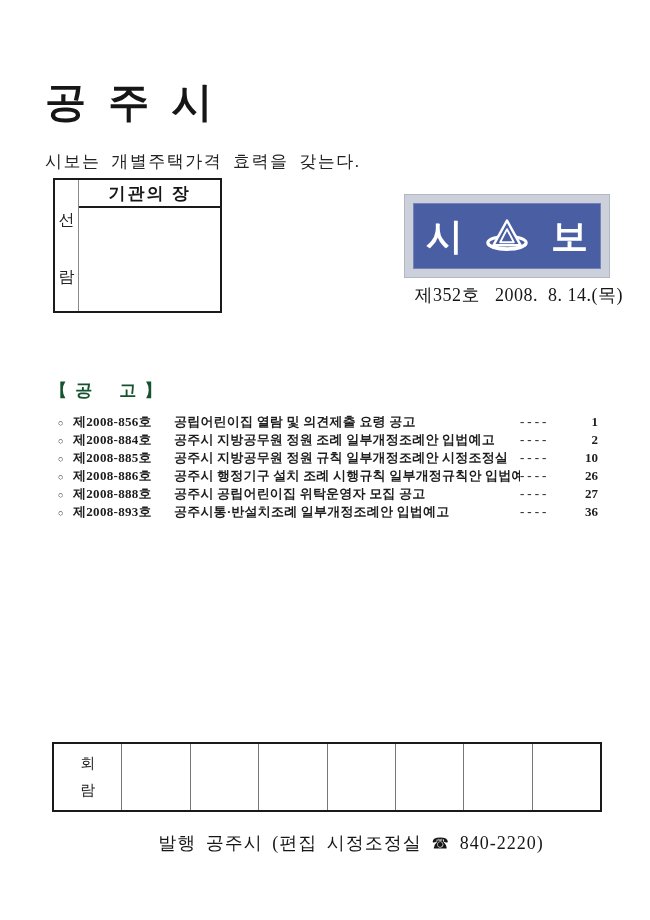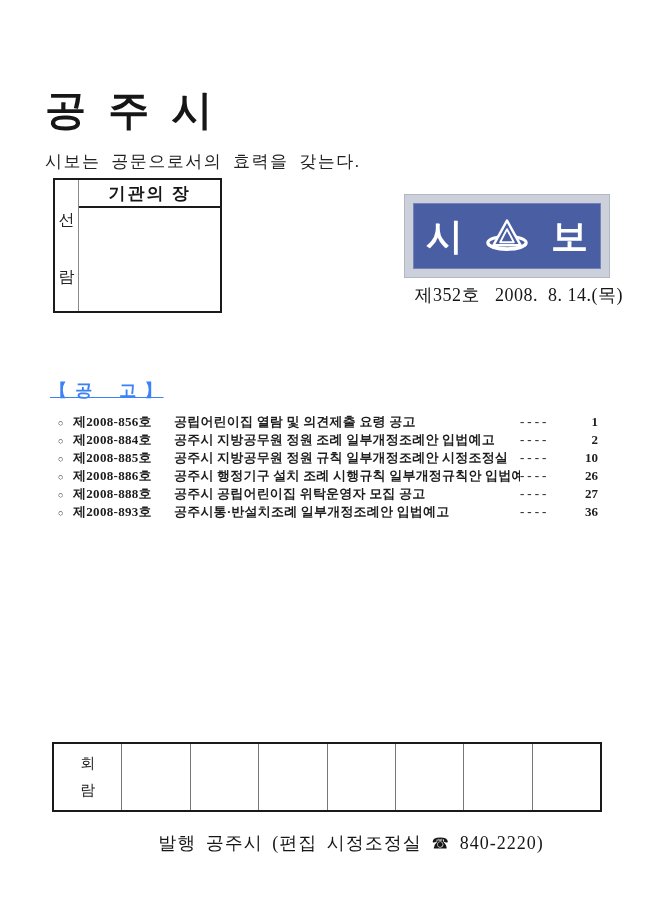--- a/index.html
+++ b/index.html
@@ -7,21 +7,21 @@
     position:relative;
     width:650px;height:920px;
     background:#ffffff;
     margin:0 auto;
     font-family:"Liberation Serif","DejaVu Serif",serif;
     color:#1c1c1c;
     overflow:hidden;
   }
   
   .city-title{
-    position:absolute;left:45px;top:84px;
+    position:absolute;left:45px;top:76px;
     font-size:41px;font-weight:bold;
     letter-spacing:6px;line-height:52px;
     color:#161616;
   }
   .effect-line{
     position:absolute;left:45px;top:150px;
     font-size:17px;letter-spacing:1.5px;word-spacing:5px;
     color:#222;
   }
   
@@ -75,21 +75,21 @@
   
   .issue-line{
     position:absolute;left:389px;top:283px;width:234px;
     font-size:18px;text-align:right;white-space:pre;
     letter-spacing:0.5px;color:#161616;
   }
   
   .notice-title{
     position:absolute;left:50px;top:379px;
     font-size:17px;font-weight:bold;letter-spacing:2px;
-    white-space:pre;color:#3b82f6;text-decoration:underline;
+    white-space:pre;color:#14532d;
   }
   .notice-list{
     position:absolute;left:58px;top:413px;width:540px;
   }
   .notice-row{
     display:flex;align-items:baseline;
     height:18px;line-height:18px;
     font-size:13px;font-weight:bold;color:#1d1d1d;
   }
   .notice-marker{flex:0 0 15px;font-size:9px;line-height:18px;}
@@ -120,21 +120,21 @@
     font-size:18px;letter-spacing:1px;word-spacing:4px;
     color:#161616;
   }
 </style>
 </head>
 <body>
 
 <div class="page">
 
   <div class="city-title">공 주 시</div>
-  <div class="effect-line">시보는 공문으로서의 효력을 갖는다.</div>
+  <div class="effect-line">시보는 개별주택가격 효력을 갖는다.</div>
 
   <div class="approval-box">
     <div class="approval-side">
       <span>선</span>
       <span>람</span>
     </div>
     <div class="approval-main">
       <div class="approval-header">기관의 장</div>
       <div class="approval-body"></div>
     </div>

